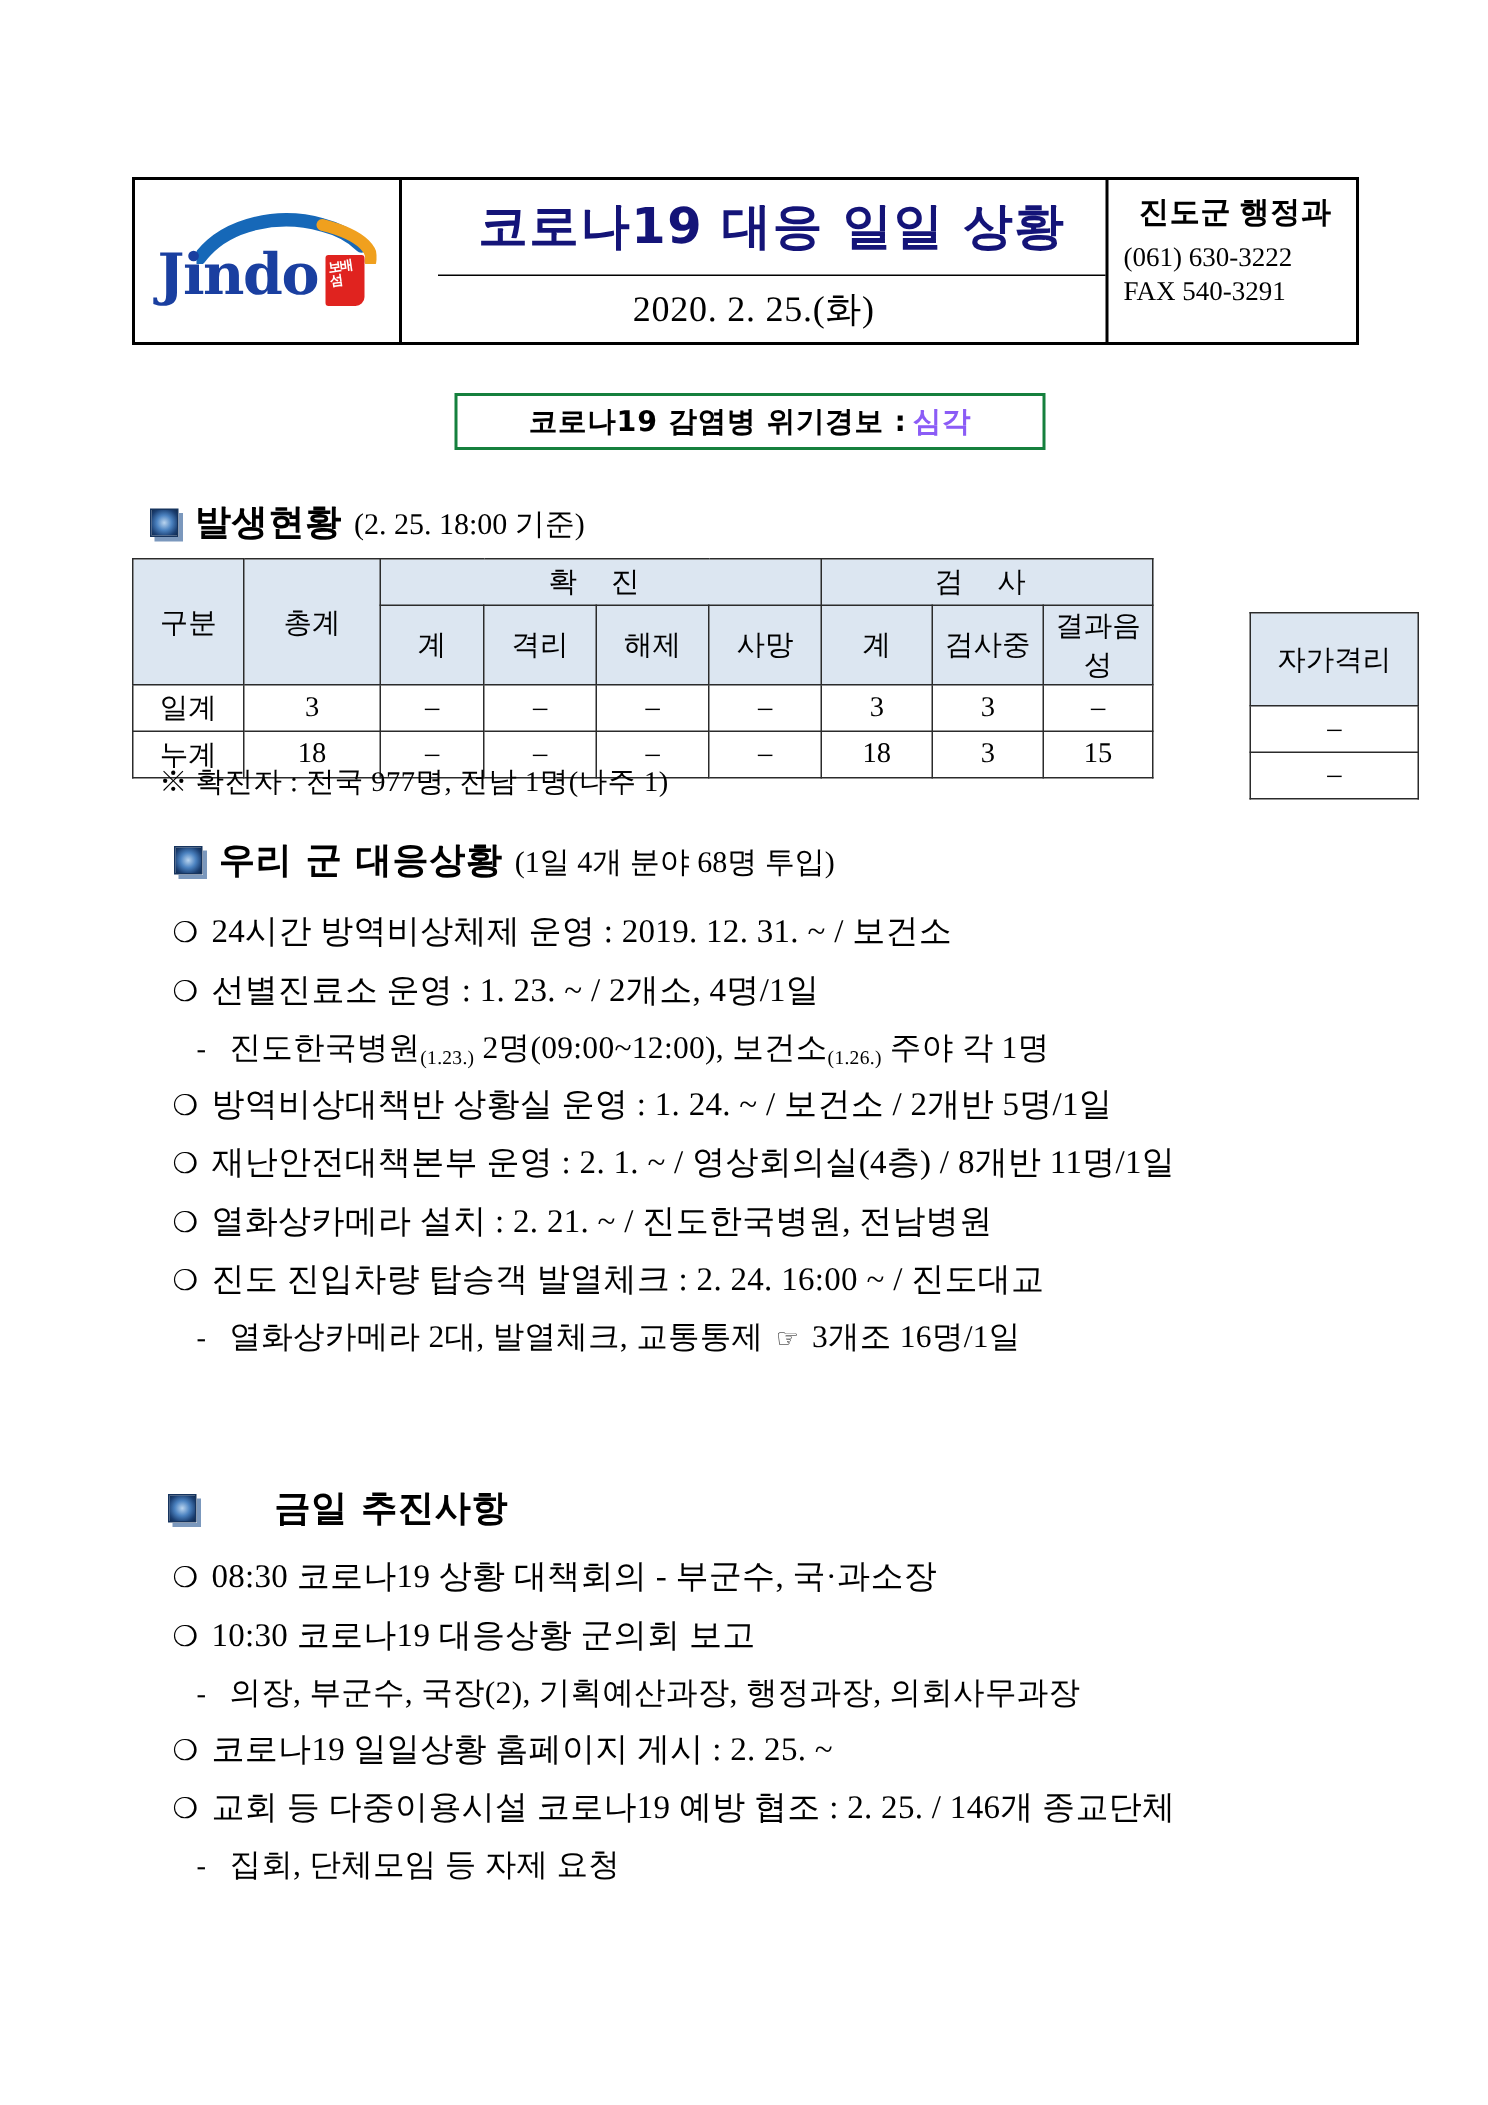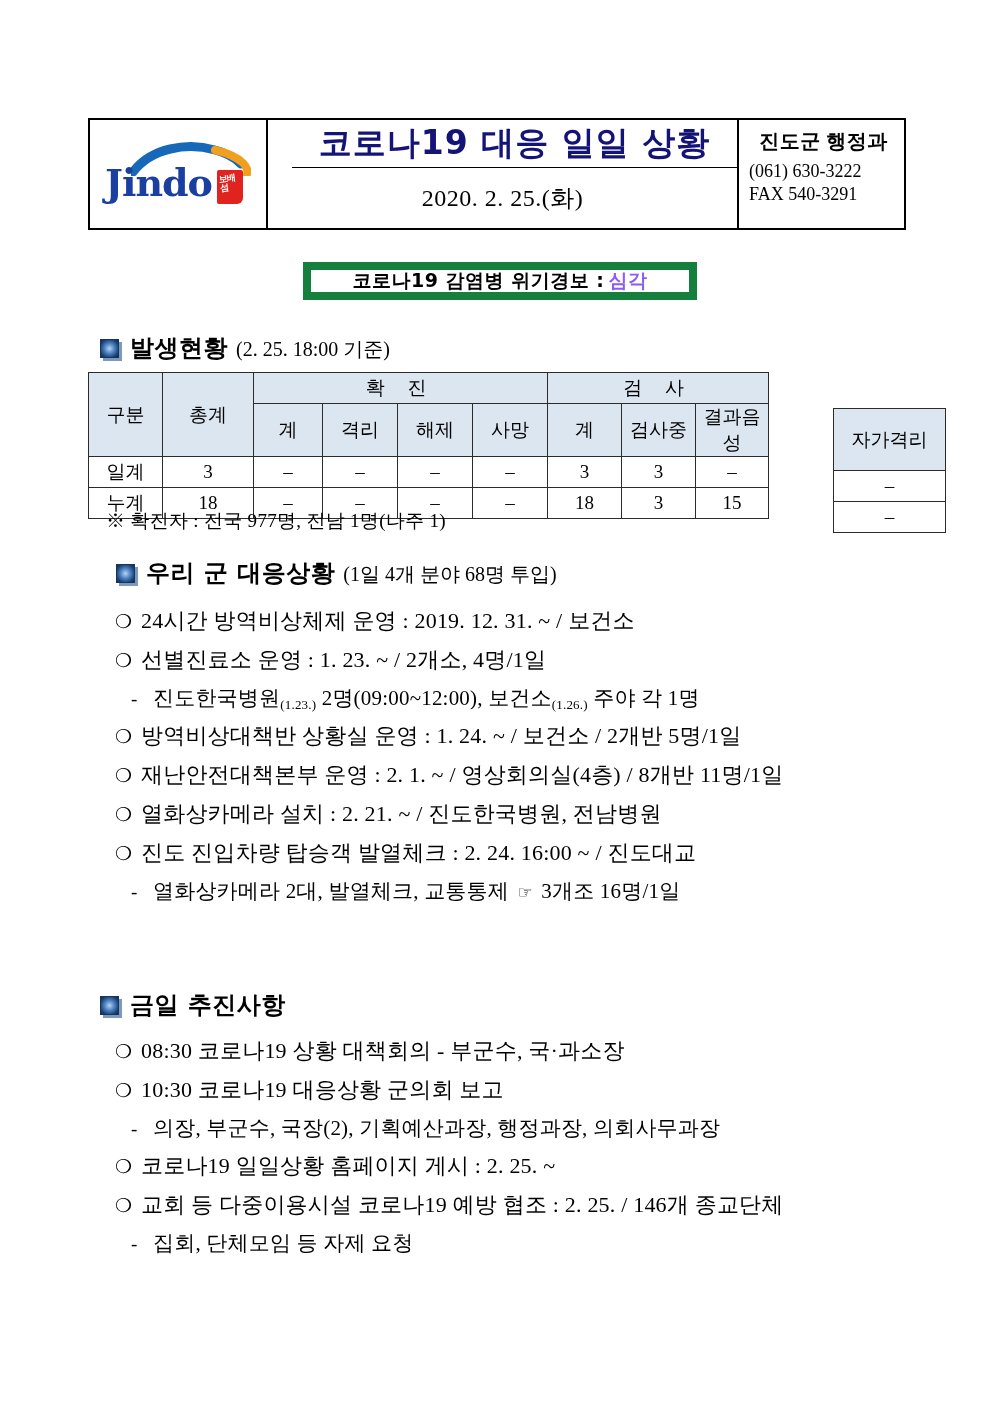--- a/index.html
+++ b/index.html
@@ -45,21 +45,21 @@
     justify-content: center;
   }
   .hdr-center-cell {
     flex: 1;
     border-right: 2px solid #000;
     box-sizing: border-box;
     display: flex;
     flex-direction: column;
   }
   .hdr-title-row {
-    height: 48px;
+    height: 64px;
     border-bottom: 1.5px solid #000;
     box-sizing: border-box;
     display: flex;
     align-items: center;
     justify-content: center;
     margin-left: 24px;
   }
   .hdr-title {
     font-family: "DejaVu Sans", "Liberation Sans", sans-serif;
     font-weight: bold;
@@ -153,21 +153,21 @@
     transform: rotate(-8deg);
   }
 
   
   .alert-box {
     position: absolute;
     left: 303px;
     top: 262px;
     width: 394px;
     height: 38px;
-    border: 8px solid #15803d;
+    border: 2px solid #15803d;
     box-sizing: border-box;
     display: flex;
     align-items: center;
     justify-content: center;
   }
   .alert-text {
     font-family: "DejaVu Sans", "Liberation Sans", sans-serif;
     font-weight: bold;
     font-size: 19px;
     letter-spacing: 0.5px;
@@ -461,21 +461,21 @@
     <div class="bullet-row">
       <span class="mark">❍</span>
       <span>진도 진입차량 탑승객 발열체크 : 2. 24. 16:00 ~ / 진도대교</span>
     </div>
     <div class="bullet-row sub">
       <span class="mark">-</span>
       <span><span>열화상카메라 2대, 발열체크, 교통통제 </span><span class="hand">☞</span><span> 3개조 16명/1일</span></span>
     </div>
   </div>
 
-  <div class="section-head" style="left:88px; top:989px;">
+  <div class="section-head" style="left:100px; top:989px;gap:41px;">
     <span class="sec-marker"></span>
     <span class="sec-title">금일 추진사항</span>
   </div>
 
   <div class="bullet-list" style="left:115px; top:1036px;">
     <div class="bullet-row">
       <span class="mark">❍</span>
       <span>08:30   코로나19 상황 대책회의 - 부군수, 국·과소장</span>
     </div>
     <div class="bullet-row">

